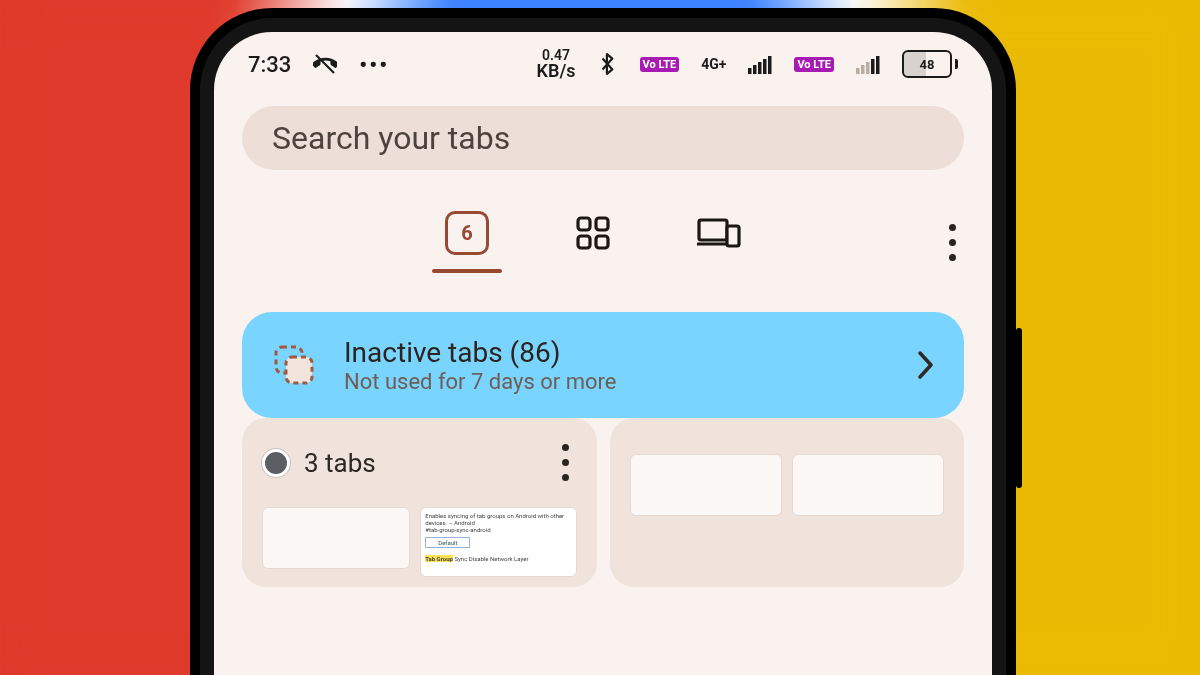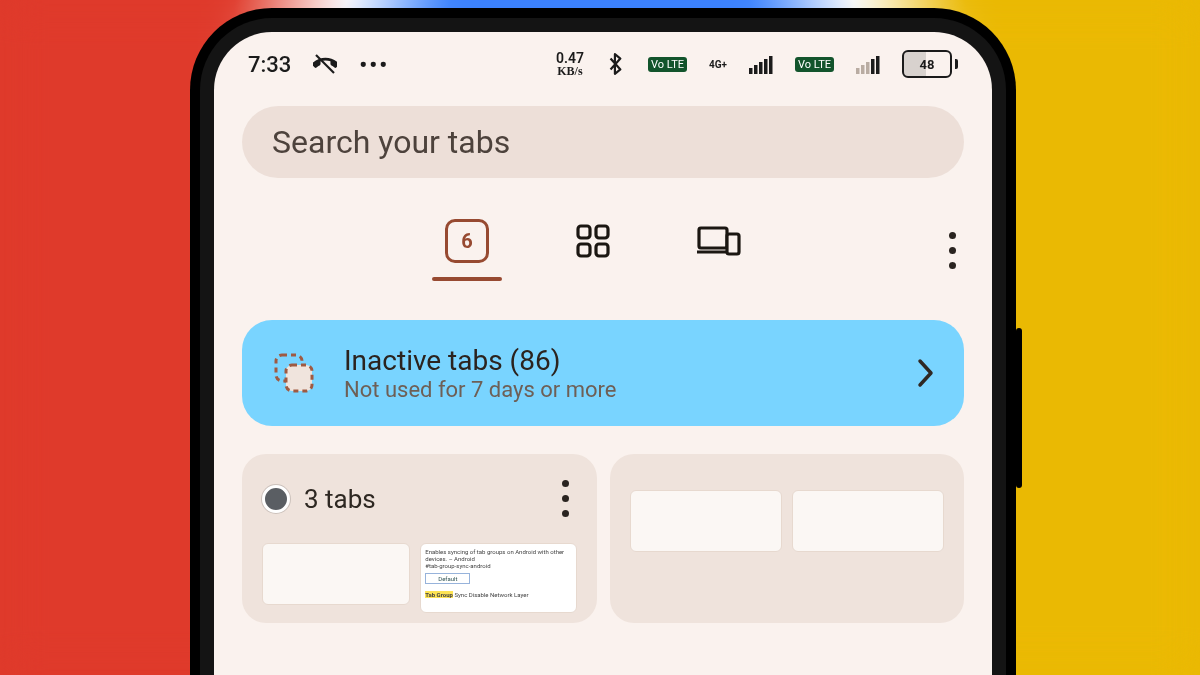--- a/index.html
+++ b/index.html
@@ -18,43 +18,43 @@
   .shell{position:absolute;inset:0;border-radius:82px;background:#000;}
   .shell2{position:absolute;inset:10px;border-radius:72px;background:#141414;}
   .screen{position:absolute;inset:24px;border-radius:58px;background:#faf2ee;color:#221c18;overflow:hidden;}
   .sidebtn{position:absolute;right:-6px;top:320px;width:6px;height:160px;background:#000;border-radius:3px;}
   
   .status{position:relative;display:flex;align-items:center;justify-content:space-between;height:64px;padding:0 34px;font-size:22px;font-weight:500;color:#1b1b1b;}
   .status .left,.status .right{display:flex;align-items:center;gap:22px;}
   .ico{display:inline-flex;align-items:center;}
   .dots3{letter-spacing:2px;font-weight:700;}
   .kbs{display:flex;flex-direction:column;align-items:center;line-height:1;font-size:14px;font-weight:600;}
-  .kbs span:last-child{font-size:12px;font-family:Liberation Serif, serif;}
-  .badge{background:#14532d;color:#fff;font-size:11px;font-weight:400;padding:2px 3px;border-radius:3px;line-height:1;}
+  .kbs span:last-child{font-size:18px;}
+  .badge{background:#a21caf;color:#fff;font-size:11px;font-weight:700;padding:2px 3px;border-radius:3px;line-height:1;}
   .battery{display:inline-flex;align-items:center;gap:3px;}
   .battwrap{width:46px;height:24px;border:2.5px solid #1b1b1b;border-radius:6px;position:relative;display:flex;align-items:center;justify-content:center;font-size:13px;font-weight:700;}
   .battfill{position:absolute;left:0;top:0;bottom:0;width:48%;background:#1b1b1b;opacity:.15;border-radius:3px 0 0 3px;}
   .battnub{width:3px;height:10px;background:#1b1b1b;border-radius:0 2px 2px 0;}
   
   .content{padding:10px 28px 0 28px;}
-  .search{height:72px;border-radius:36px;background:#ecdfd8;display:flex;align-items:center;padding:0 30px;font-size:32px;color:#4d423c;}
+  .search{height:64px;border-radius:36px;background:#ecdfd8;display:flex;align-items:center;padding:0 30px;font-size:32px;color:#4d423c;}
   .tabs{display:flex;align-items:center;margin-top:36px;height:72px;}
   .tabs .spacer{flex:1;}
   .tabs .group{display:flex;align-items:center;gap:56px;margin-left:190px;}
   .tabicon{display:flex;flex-direction:column;align-items:center;gap:14px;}
   .tabicon .underline{width:70px;height:4px;border-radius:2px;background:transparent;}
   .tabicon.active .underline{background:#944b33;}
   .count-box{width:38px;height:38px;border:3px solid #944b33;border-radius:10px;color:#944b33;font-weight:700;font-size:20px;display:flex;align-items:center;justify-content:center;}
   .menu{font-size:28px;color:#2a2420;margin-right:8px;letter-spacing:0;line-height:0.4;}
   .menu div{margin:8px 0;width:7px;height:7px;background:#2a2420;border-radius:50%;}
   .card{margin-top:34px;background:#7dd3fc;border-radius:30px;padding:24px 28px;display:flex;align-items:center;gap:26px;}
   .card .txt{flex:1;}
   .card .ttl{font-size:28px;color:#2b231e;}
   .card .sub{font-size:22px;color:#6d5f56;}
-  .groups{display:flex;gap:13px;margin-top:28px;}
+  .groups{display:flex;gap:13px;}
   .grp{flex:1;background:#efe3dc;border-radius:24px;padding:18px 20px 10px 20px;}
   .grp .hdr{display:flex;align-items:center;gap:14px;}
   .dot{width:22px;height:22px;border-radius:50%;border:3px solid #fff;box-shadow:0 0 0 1px rgba(0,0,0,.15);}
   .dot.gray{background:#5a5e63;}
   .dot.blue{background:#3a52ef;}
   .grp .hdr .lbl{font-size:26px;color:#2e2822;flex:1;}
   .thumbs{display:flex;gap:10px;margin-top:18px;}
   .thumb{flex:1;height:60px;background:#fbf7f4;border-radius:6px;border:1px solid #e6d9d0;}
   .thumb.page{background:#fff;position:relative;overflow:hidden;font-size:6px;color:#444;padding:4px;}
   svg{display:block;}
@@ -87,21 +87,21 @@
           <span class="kbs">
             <span>0.47</span>
             <span>KB/s</span>
           </span>
           <span class="ico">
             <svg width="20" height="24" viewBox="0 0 14 22">
                 <path fill="none" stroke="#1b1b1b" stroke-width="2" stroke-linejoin="round" d="M2 6l9 10-5 4V2l5 4-9 10"></path>
               </svg>
           </span>
           <span class="badge">Vo LTE</span>
-          <span style="font-size:10px;font-weight:700;">4G+</span>
+          <span style="font-size:14px;font-weight:700;">4G+</span>
           <span class="ico">
             <svg width="24" height="20" viewBox="0 0 24 20">
                 <rect x="0" y="14" width="3.5" height="6" fill="#1b1b1b"></rect>
                 <rect x="5" y="11" width="3.5" height="9" fill="#1b1b1b"></rect>
                 <rect x="10" y="8" width="3.5" height="12" fill="#1b1b1b"></rect>
                 <rect x="15" y="5" width="3.5" height="15" fill="#1b1b1b"></rect>
                 <rect x="20" y="2" width="3.5" height="18" fill="#1b1b1b"></rect>
               </svg>
           </span>
           <span class="badge">Vo LTE</span>

